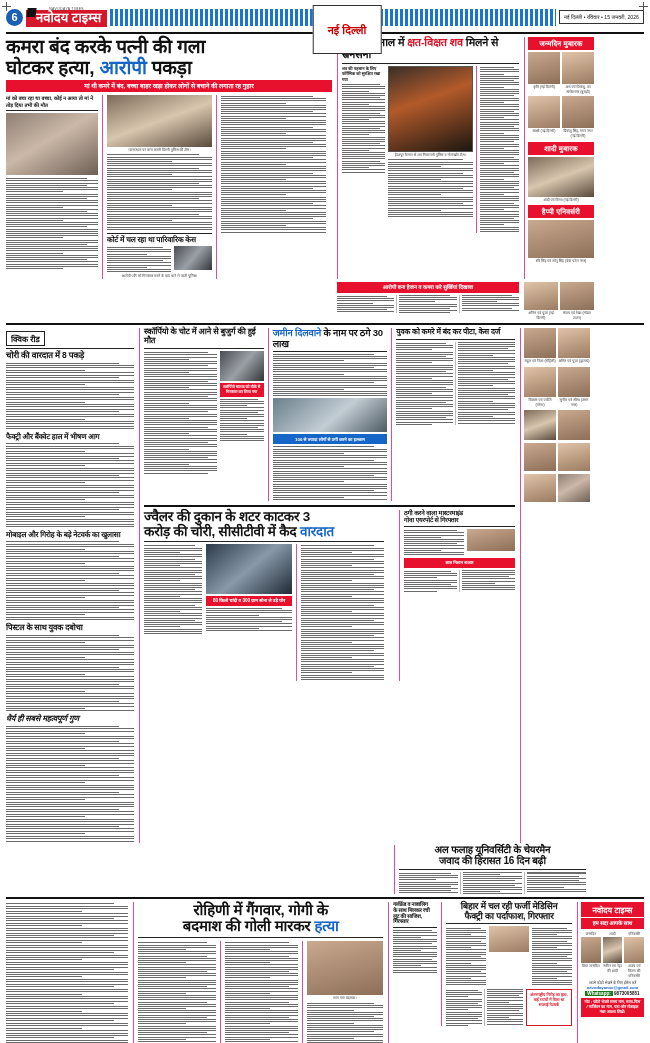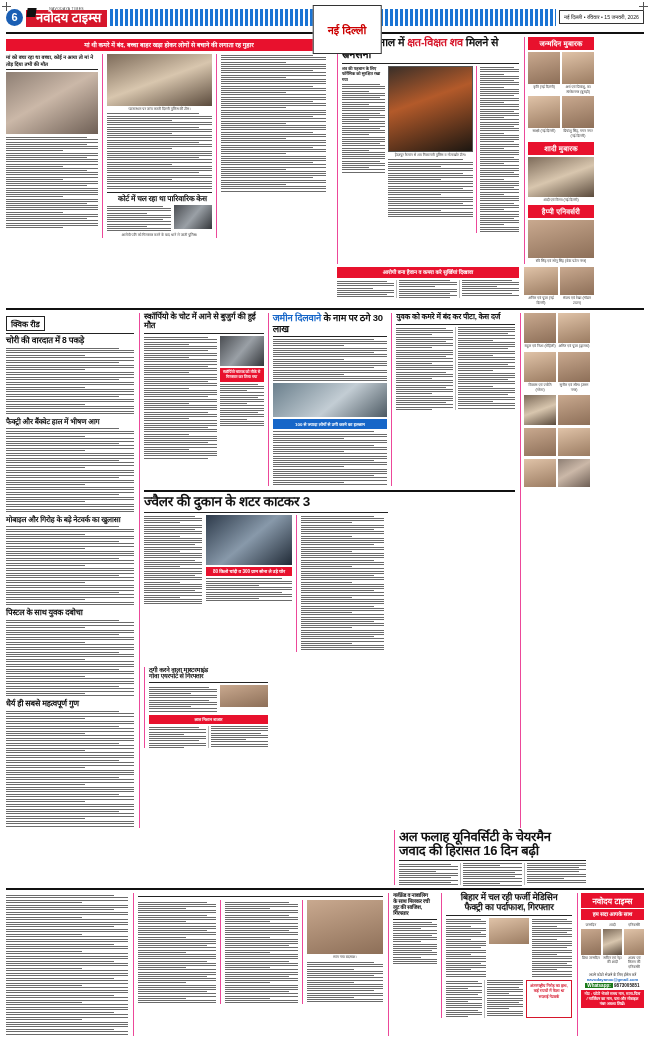--- a/index.html
+++ b/index.html
@@ -108,20 +108,26 @@
     <div class="city-tab">नई दिल्ली</div>
     <div class="barcode"></div>
     <div class="dateline">नई दिल्ली • रविवार • 15 जनवरी, 2026</div>
     <div class="crop-mark" style="right:-4px;top:-2px;"></div>
   </div>
   <div class="rule2" style="margin:2px 0 3px;"></div>
 
   <div class="main" style="margin-top:0;">
 
     <div style="width:326px;">
+      <div class="hl" style="font-size:19px;">
+        <div>कमरा बंद करके पत्नी की गला</div>
+        <div>
+          <span>घोटकर हत्या, </span><span class="b">आरोपी</span><span> पकड़ा</span>
+        </div>
+      </div>
       <div class="redbar" style="margin-top:2px;">मां थी कमरे में बंद, बच्चा बाहर खड़ा होकर लोगों से बचाने की लगाता रह गुहार</div>
 
       <div style="display:flex;gap:4px;margin-top:3px;">
         <div style="width:92px;">
           <div class="kicker">मां को बचा रहा था बच्चा, कोई न आया तो मां ने तोड़ दिया तभी की मौत</div>
           <div class="rule" style="margin:2px 0;"></div>
           <div class="photo g1" style="height:62px;"></div>
           <div class="txt dense" style="margin-top:3px;">
             <i class="m"></i>
               <i></i>
@@ -202,21 +208,21 @@
               <i class="m"></i>
             <i></i>
               <i></i>
               <i class="s"></i>
               <i></i>
               <i></i>
               <i></i>
               <i></i>
           </div>
           <div class="rule" style="margin:3px 0 2px;"></div>
-          <div class="hl" style="font-size:7.5px;margin-left:11px;">कोर्ट में चल रहा था पारिवारिक केस</div>
+          <div class="hl" style="font-size:7.5px;">कोर्ट में चल रहा था पारिवारिक केस</div>
           <div style="display:flex;gap:3px;margin-top:2px;">
             <div class="txt dense" style="flex:1;">
               <i class="m"></i>
                 <i></i>
                 <i></i>
                 <i class="s"></i>
                 <i></i>
                 <i></i>
                 <i class="m"></i>
               <i></i>
@@ -705,21 +711,21 @@
             <i></i>
             <i></i>
             <i class="m"></i>
           <i></i>
             <i></i>
             <i class="s"></i>
             <i></i>
         </div>
       </div>
 
-      <div style="margin-top:4px;">
+      <div style="margin-top:4px;font-style:italic;">
         <div class="hl" style="font-size:8px;">धैर्य ही सबसे महत्वपूर्ण गुण</div>
         <div class="txt" style="margin-top:2px;">
           <i class="m"></i>
             <i></i>
             <i></i>
             <i class="s"></i>
             <i></i>
             <i></i>
             <i class="m"></i>
           <i></i>
@@ -999,24 +1005,25 @@
               <i class="s"></i>
               <i></i>
               <i></i>
               <i></i>
           </div>
         </div>
       </div>
 
       <div class="rule2" style="margin:4px 0 3px;"></div>
 
-      <div style="display:flex;gap:15px;flex-direction:column;">
+      <div style="display:flex;gap:15px;">
         <div style="width:244px;">
           <div class="hl" style="font-size:13.5px;">
             <div>ज्वैलर की दुकान के शटर काटकर 3</div>
+            <div><span>करोड़ की चोरी, सीसीटीवी में कैद </span><span class="b">वारदात</span></div>
           </div>
           <div class="rule" style="margin:2px 0;"></div>
           <div style="display:flex;gap:4px;">
             <div class="txt dense" style="width:58px;">
               <i class="m"></i>
                 <i></i>
                 <i></i>
                 <i class="s"></i>
                 <i></i>
                 <i></i>
@@ -1241,21 +1248,21 @@
             <div class="photo g1" style="height:28px;"></div>
           </div>
       </div>
     </div>
   </div>
 
   <div style="display:flex;gap:5px;margin-top:2px;">
     <div style="width:128px;"></div>
     <div style="width:250px;"></div>
     <div class="vline" style="width:192px;padding-left:4px;">
-      <div class="hl" style="font-size:13px;text-align:left;">
+      <div class="hl" style="font-size:10px;text-align:center;">
         <div>अल फलाह यूनिवर्सिटी के चेयरमैन</div>
         <div>जवाद की हिरासत 16 दिन बढ़ी</div>
       </div>
       <div class="rule" style="margin:2px 0;"></div>
       <div class="txt dense cols3">
         <i class="m"></i>
           <i></i>
           <i></i>
           <i class="s"></i>
           <i></i>
@@ -1349,20 +1356,24 @@
           <i></i>
           <i></i>
           <i class="m"></i>
         <i></i>
           <i></i>
 
       </div>
     </div>
 
     <div class="vline" style="width:250px;padding-left:4px;">
+      <div class="hl" style="font-size:15px;text-align:center;">
+        <div>रोहिणी में गैंगवार, गोगी के</div>
+        <div><span>बदमाश की गोली मारकर </span><span class="b">हत्या</span></div>
+      </div>
       <div class="rule" style="margin:3px 0;"></div>
       <div style="display:flex;gap:4px;">
         <div class="txt dense" style="width:78px;">
           <i class="m"></i>
             <i></i>
             <i></i>
             <i class="s"></i>
             <i></i>
             <i></i>
             <i class="m"></i>

